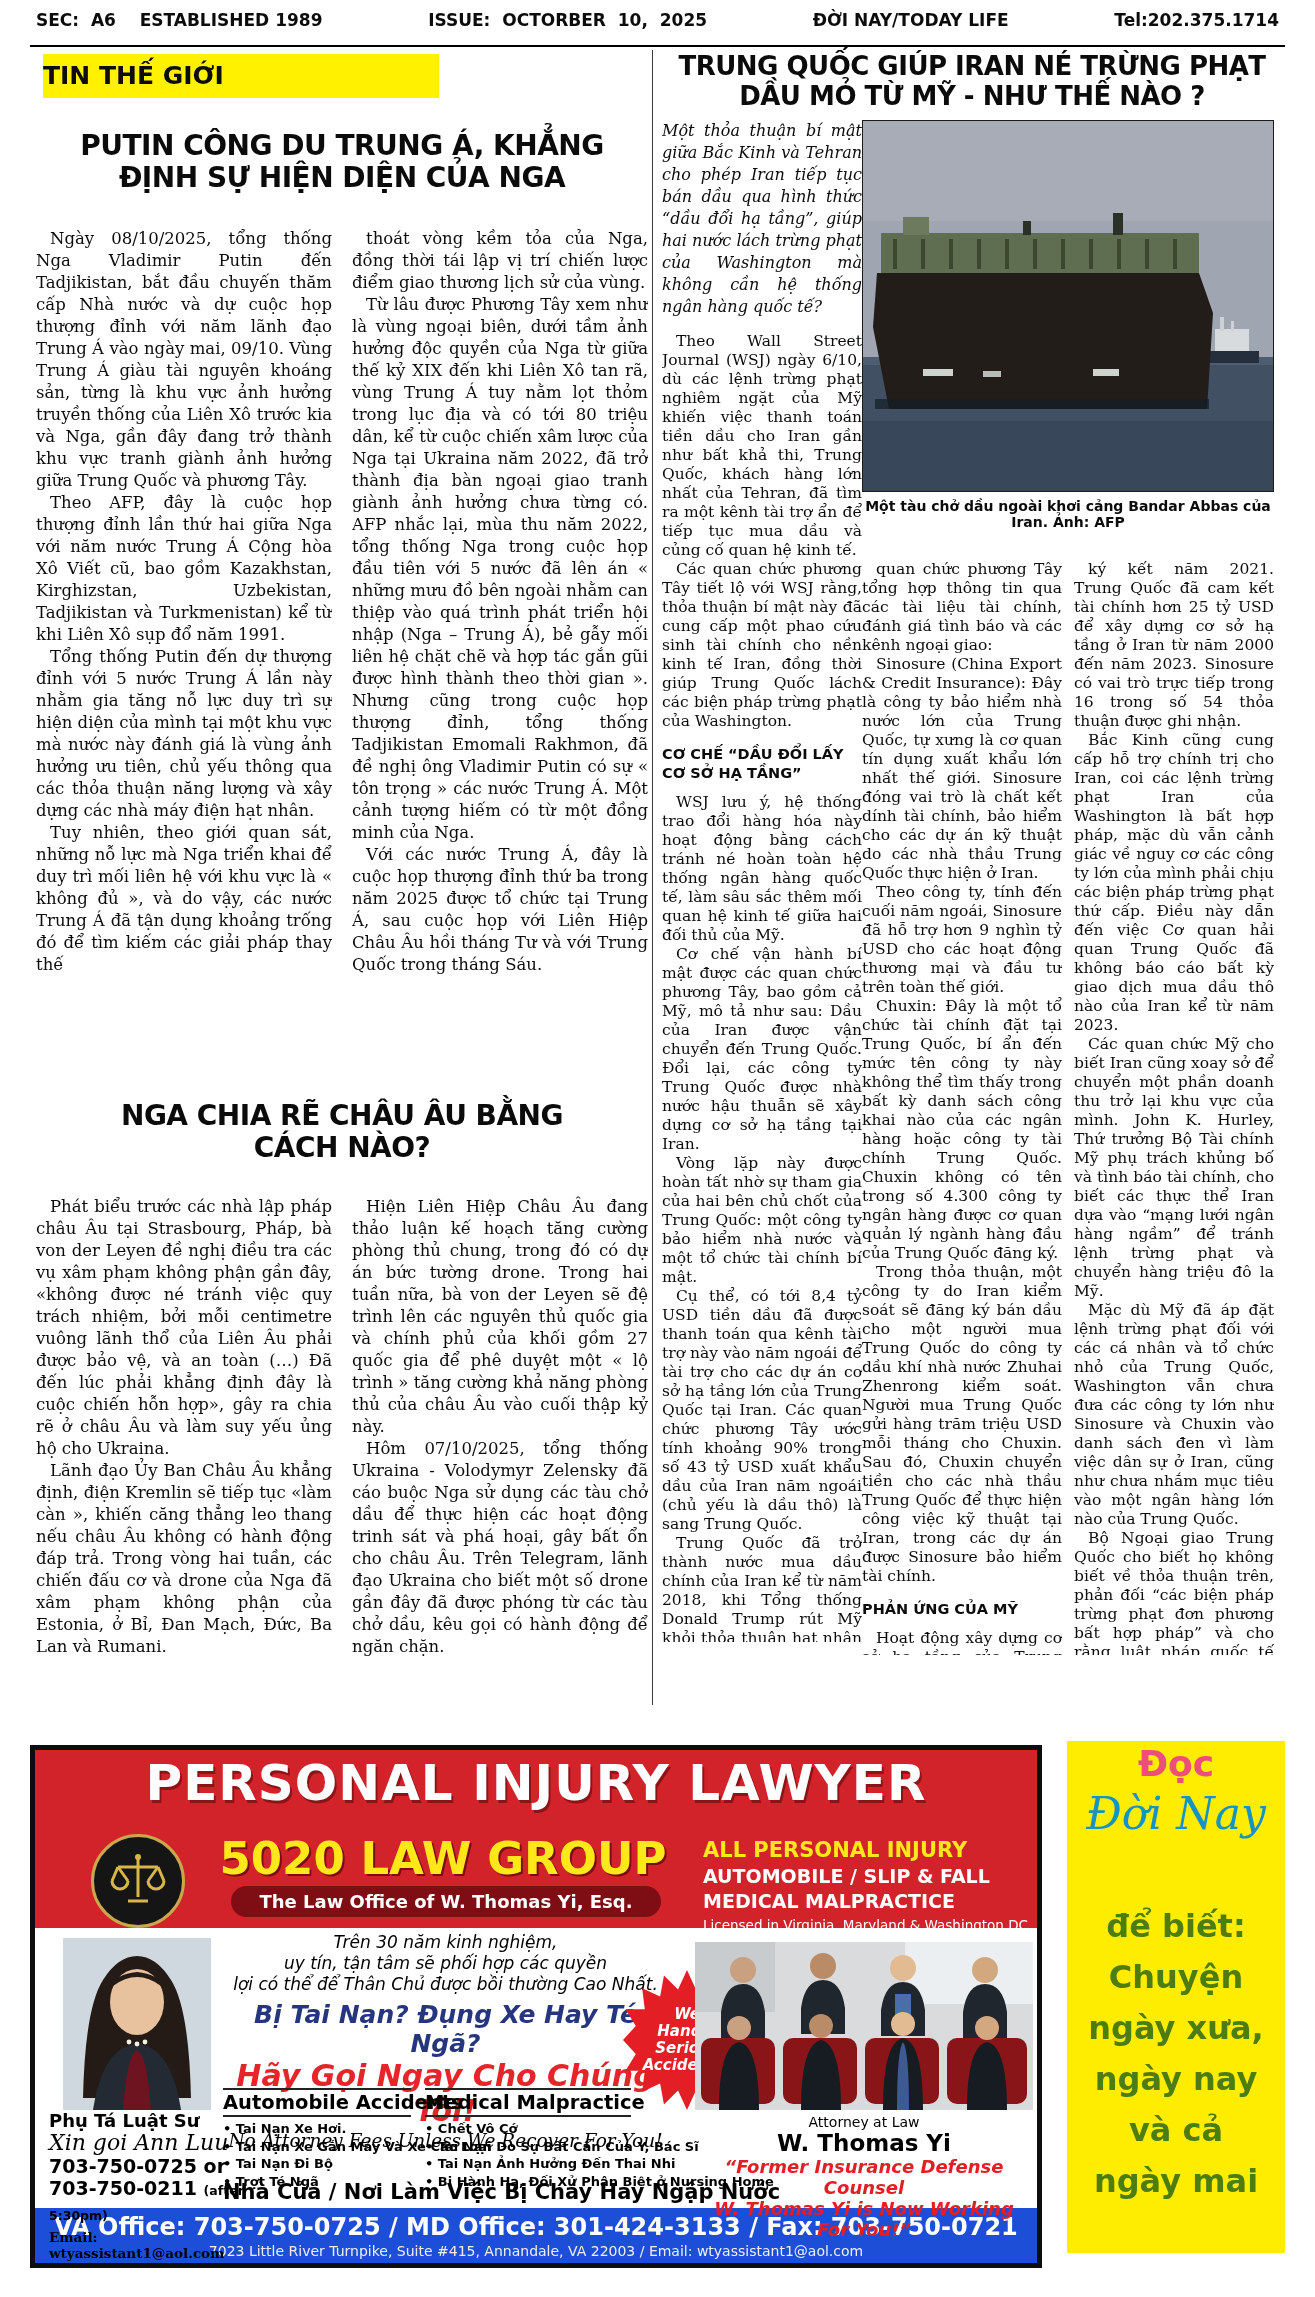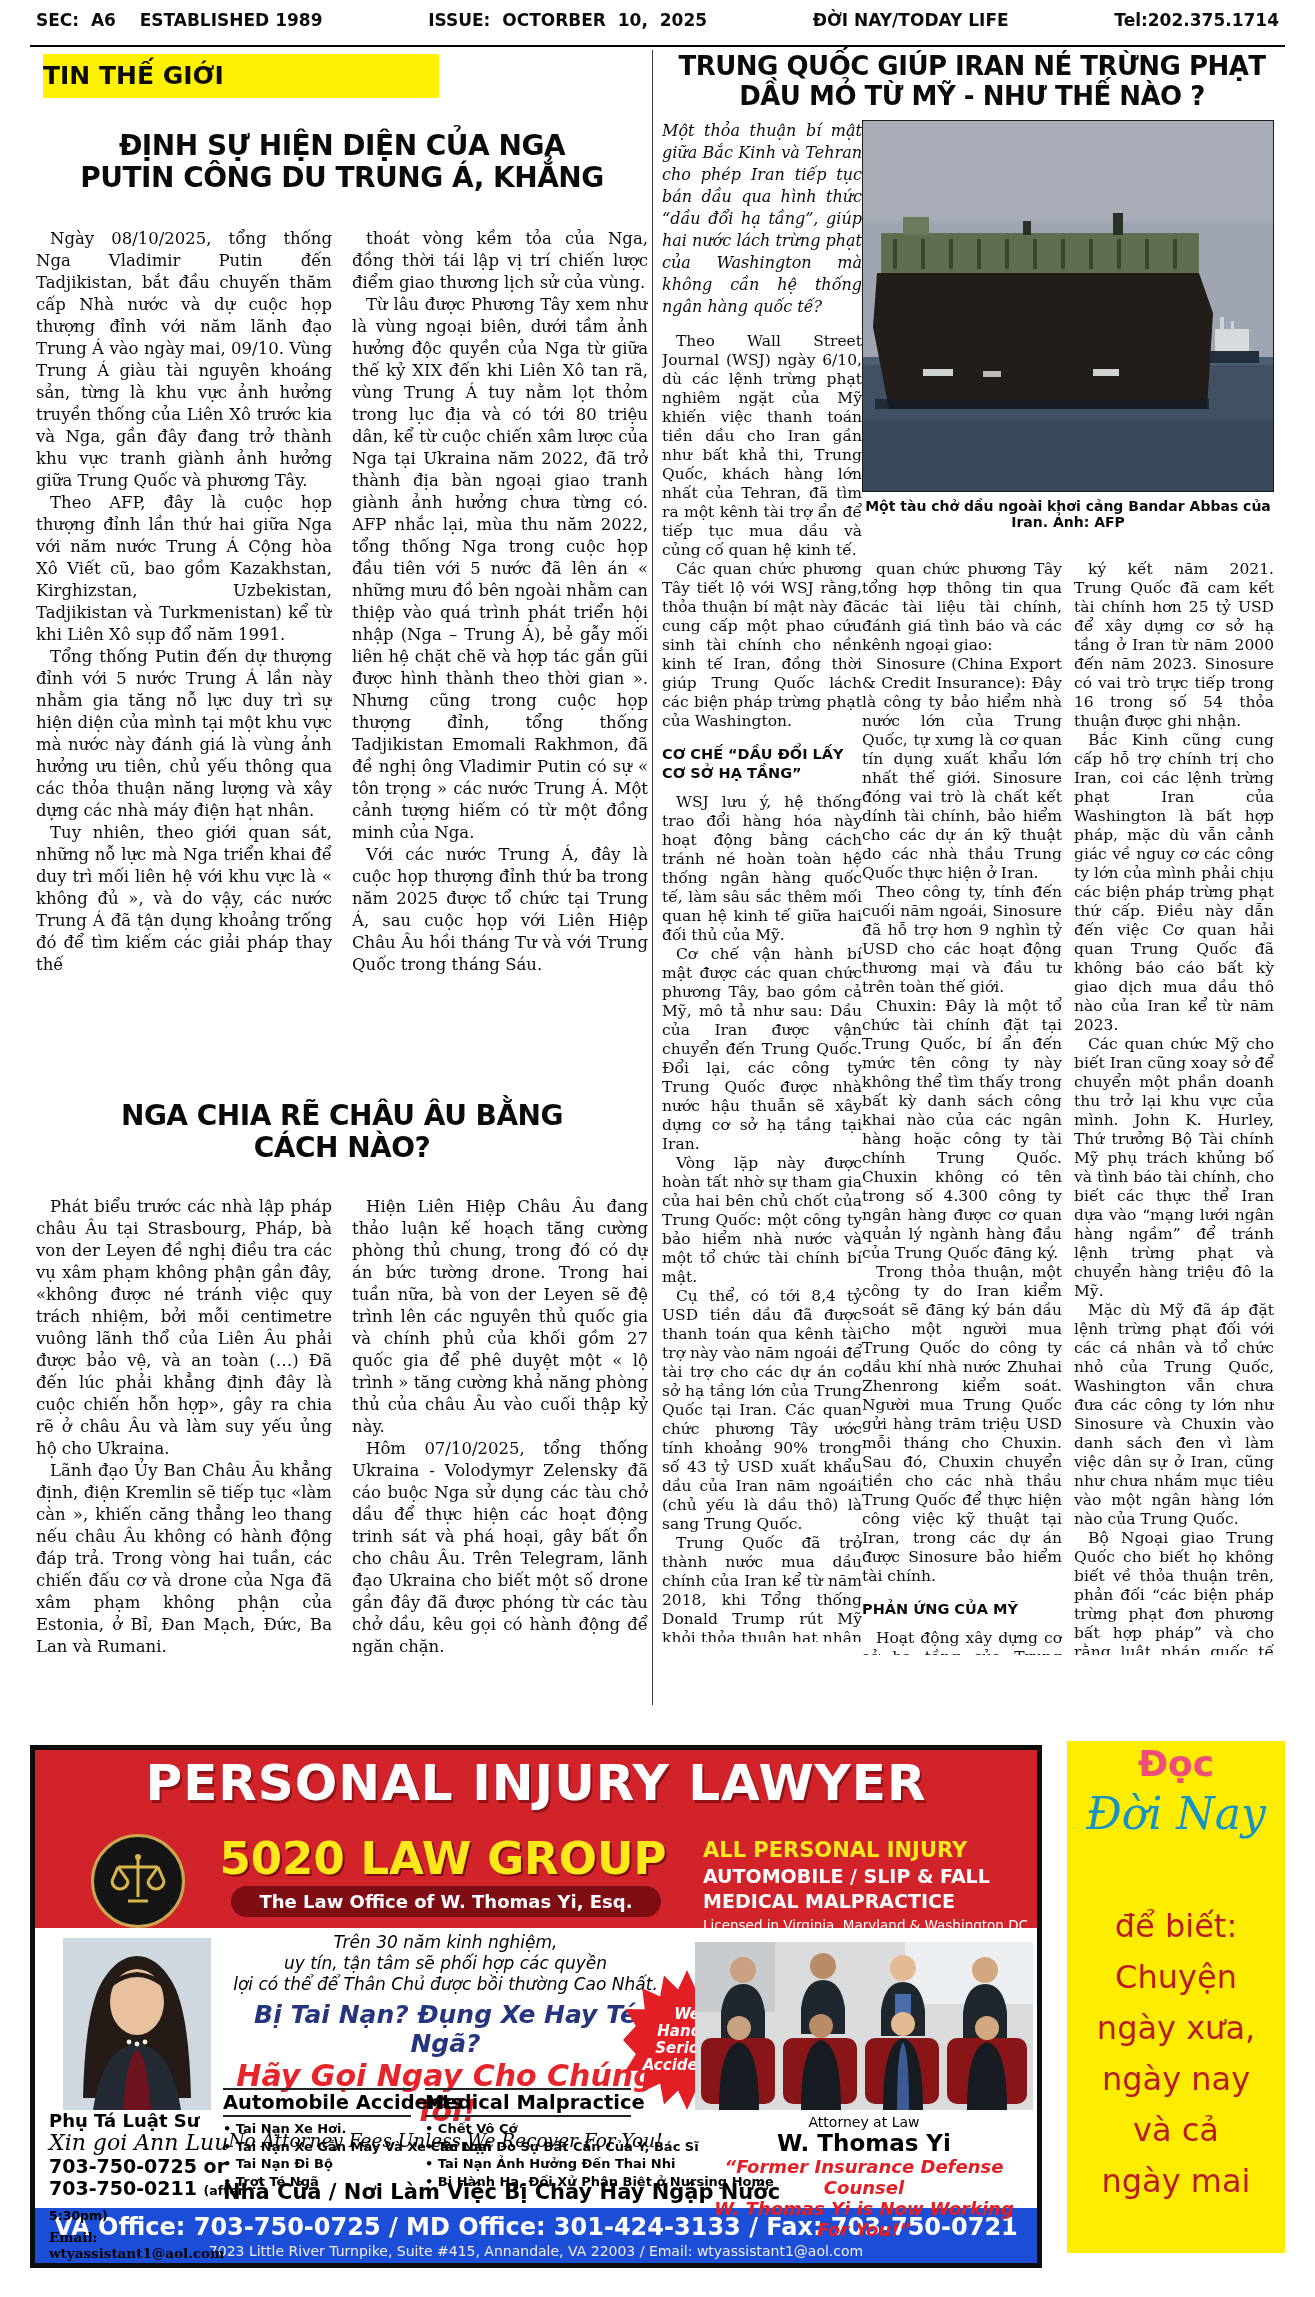--- a/index.html
+++ b/index.html
@@ -85,42 +85,42 @@
   .at-name{font-size:23px;font-weight:800;line-height:26px;}
   .at-quote{color:#E31E24;font-style:italic;font-weight:800;font-size:18px;line-height:21px;}
   .ad-black{height:55px;background:#1d4ed8;color:#fff;text-align:center;}
   .f1{font-size:24px;font-weight:800;padding-top:5px;}
   .f2{font-size:14px;color:#eee;margin-top:2px;}
   
   .promo{position:absolute;left:1067px;top:1741px;width:218px;height:512px;background:#FFED00;text-align:center;
          font-family:"DejaVu Sans",sans-serif;overflow:hidden;}
   .p-doc{color:#ED4E7A;font-weight:900;font-size:36px;margin-top:2px;}
   .p-brand{color:#1693C5;font-family:"DejaVu Serif",serif;font-style:italic;font-size:44px;margin-top:4px;}
-  .p-lines div{color:#b91c1c;font-weight:400;font-size:32px;line-height:51px;}
+  .p-lines div{color:#4d7c0f;font-weight:700;font-size:32px;line-height:51px;}
   .p-lines div:first-child{margin-top:62px;}
 </style>
 </head>
 <body>
 
 <div class="page">
 
   <header class="masthead">
     <span>SEC:  A6    ESTABLISHED 1989</span>
     <span>ISSUE:  OCTORBER  10,  2025</span>
     <span>ĐỜI NAY/TODAY LIFE</span>
     <span>Tel:202.375.1714</span>
   </header>
   <div class="rule-top"></div>
   <div class="v-divider"></div>
 
   <div class="banner" style="background:#FFF100;">TIN THẾ GIỚI</div>
 
   <div class="headline hl-putin">
+    <div>PUTIN CÔNG DU TRUNG Á, KHẲNG</div>
     <div>ĐỊNH SỰ HIỆN DIỆN CỦA NGA</div>
-    <div>PUTIN CÔNG DU TRUNG Á, KHẲNG</div>
   </div>
   <div class="cols putin-cols">
     <div class="col">
         <p>Ngày 08/10/2025, tổng thống Nga Vladimir Putin đến Tadjikistan, bắt đầu chuyến thăm cấp Nhà nước và dự cuộc họp thượng đỉnh với năm lãnh đạo Trung Á vào ngày mai, 09/10. Vùng Trung Á giàu tài nguyên khoáng sản, từng là khu vực ảnh hưởng truyền thống của Liên Xô trước kia và Nga, gần đây đang trở thành khu vực tranh giành ảnh hưởng giữa Trung Quốc và phương Tây.</p>
         <p>Theo AFP, đây là cuộc họp thượng đỉnh lần thứ hai giữa Nga với năm nước Trung Á Cộng hòa Xô Viết cũ, bao gồm Kazakhstan, Kirghizstan, Uzbekistan, Tadjikistan và Turkmenistan) kể từ khi Liên Xô sụp đổ năm 1991.</p>
         <p>Tổng thống Putin đến dự thượng đỉnh với 5 nước Trung Á lần này nhằm gia tăng nỗ lực duy trì sự hiện diện của mình tại một khu vực mà nước này đánh giá là vùng ảnh hưởng ưu tiên, chủ yếu thông qua các thỏa thuận năng lượng và xây dựng các nhà máy điện hạt nhân.</p>
         <p>Tuy nhiên, theo giới quan sát, những nỗ lực mà Nga triển khai để duy trì mối liên hệ với khu vực là « không đủ », và do vậy, các nước Trung Á đã tận dụng khoảng trống đó để tìm kiếm các giải pháp thay thế</p>
       </div>
     <div class="col">
         <p>thoát vòng kềm tỏa của Nga, đồng thời tái lập vị trí chiến lược điểm giao thương lịch sử của vùng.</p>

